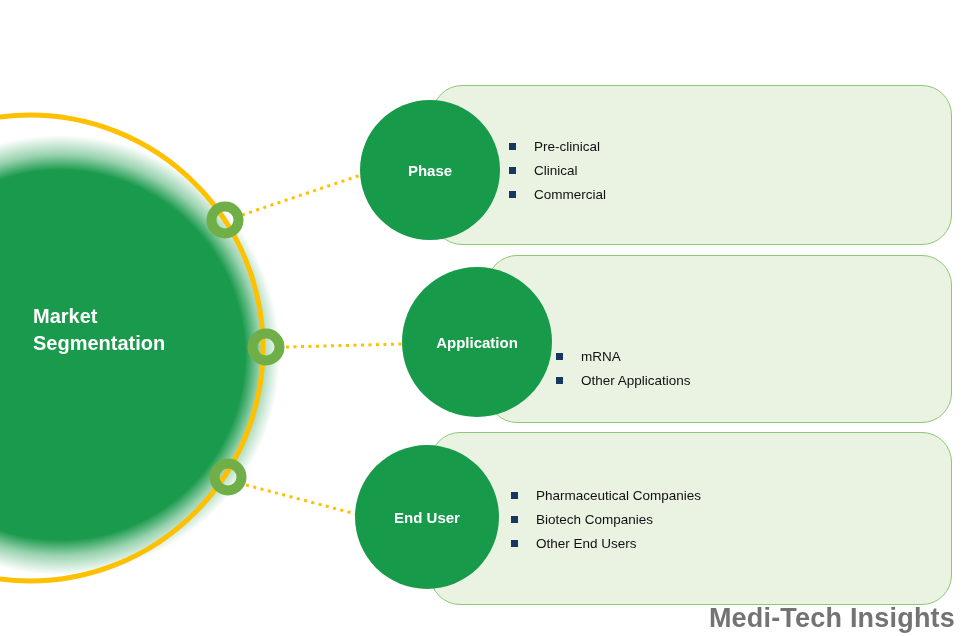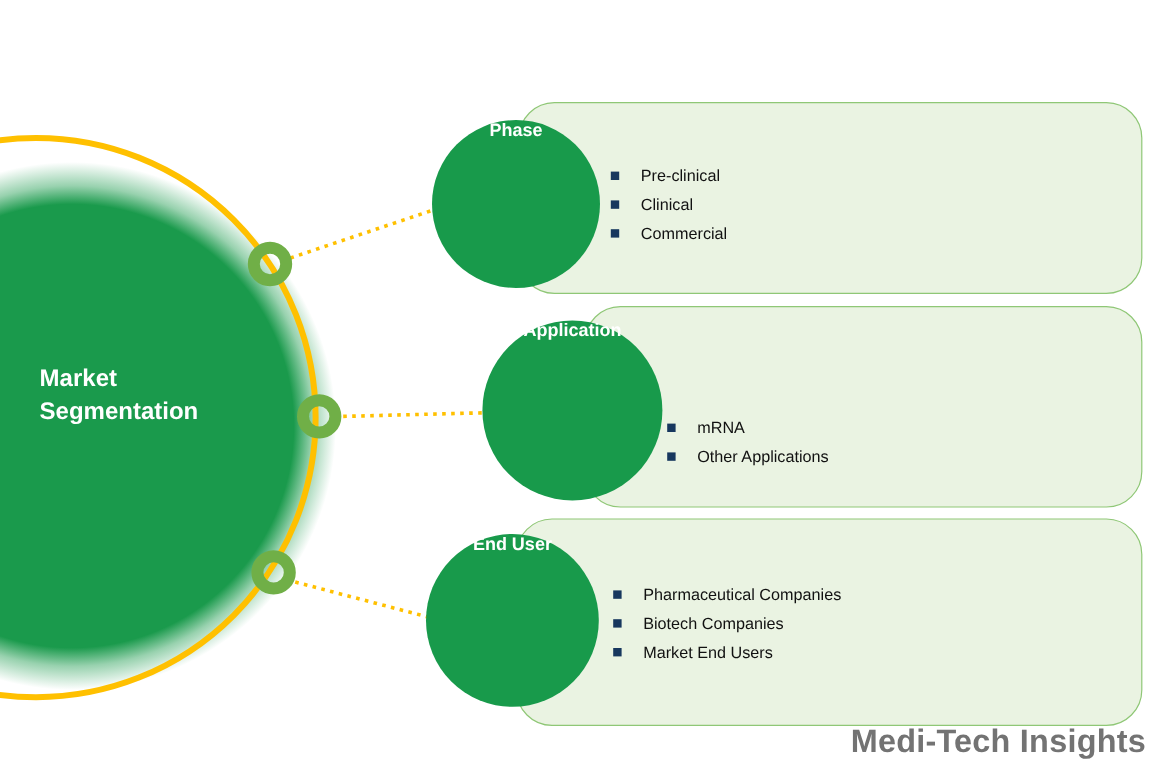--- a/index.html
+++ b/index.html
@@ -38,21 +38,21 @@
     width:7px;height:7px;background:#17375E;margin-right:18px;flex:0 0 auto;
   }
   .seg-list .item-label{font-size:13.5px;color:#111111;white-space:nowrap;}
 
   
   svg.art{position:absolute;left:0;top:0;z-index:3;pointer-events:none;}
 
   
   .seg-circle{
     position:absolute;border-radius:50%;background:#189A4B;z-index:5;
-    display:flex;align-items:flex-start;justify-content:center;
+    display:flex;align-items:center;justify-content:center;
   }
   .circ-phase{left:360px;top:100px;width:140px;height:140px;}
   .circ-application{left:402px;top:267px;width:150px;height:150px;}
   .circ-enduser{left:355px;top:445px;width:144px;height:144px;}
   .seg-circle .circ-label{
     color:#ffffff;font-weight:bold;font-size:15px;text-align:center;
   }
 
   
   .hub-label{
@@ -106,21 +106,21 @@
     <div class="row">
       <span class="bullet"></span>
       <span class="item-label">Pharmaceutical Companies</span>
     </div>
     <div class="row">
       <span class="bullet"></span>
       <span class="item-label">Biotech Companies</span>
     </div>
     <div class="row">
       <span class="bullet"></span>
-      <span class="item-label">Market End Users</span>
+      <span class="item-label">Other End Users</span>
     </div>
   </div>
 
   <svg class="art" width="963" height="636" viewBox="0 0 963 636">
     <defs>
       <radialGradient id="hubGrad" cx="50%" cy="50%" r="50%">
         <stop offset="0%" stop-color="#1A9A4C"></stop>
         <stop offset="84%" stop-color="#1A9A4C"></stop>
         <stop offset="91%" stop-color="#1A9A4C" stop-opacity="0.45"></stop>
         <stop offset="100%" stop-color="#1A9A4C" stop-opacity="0"></stop>

